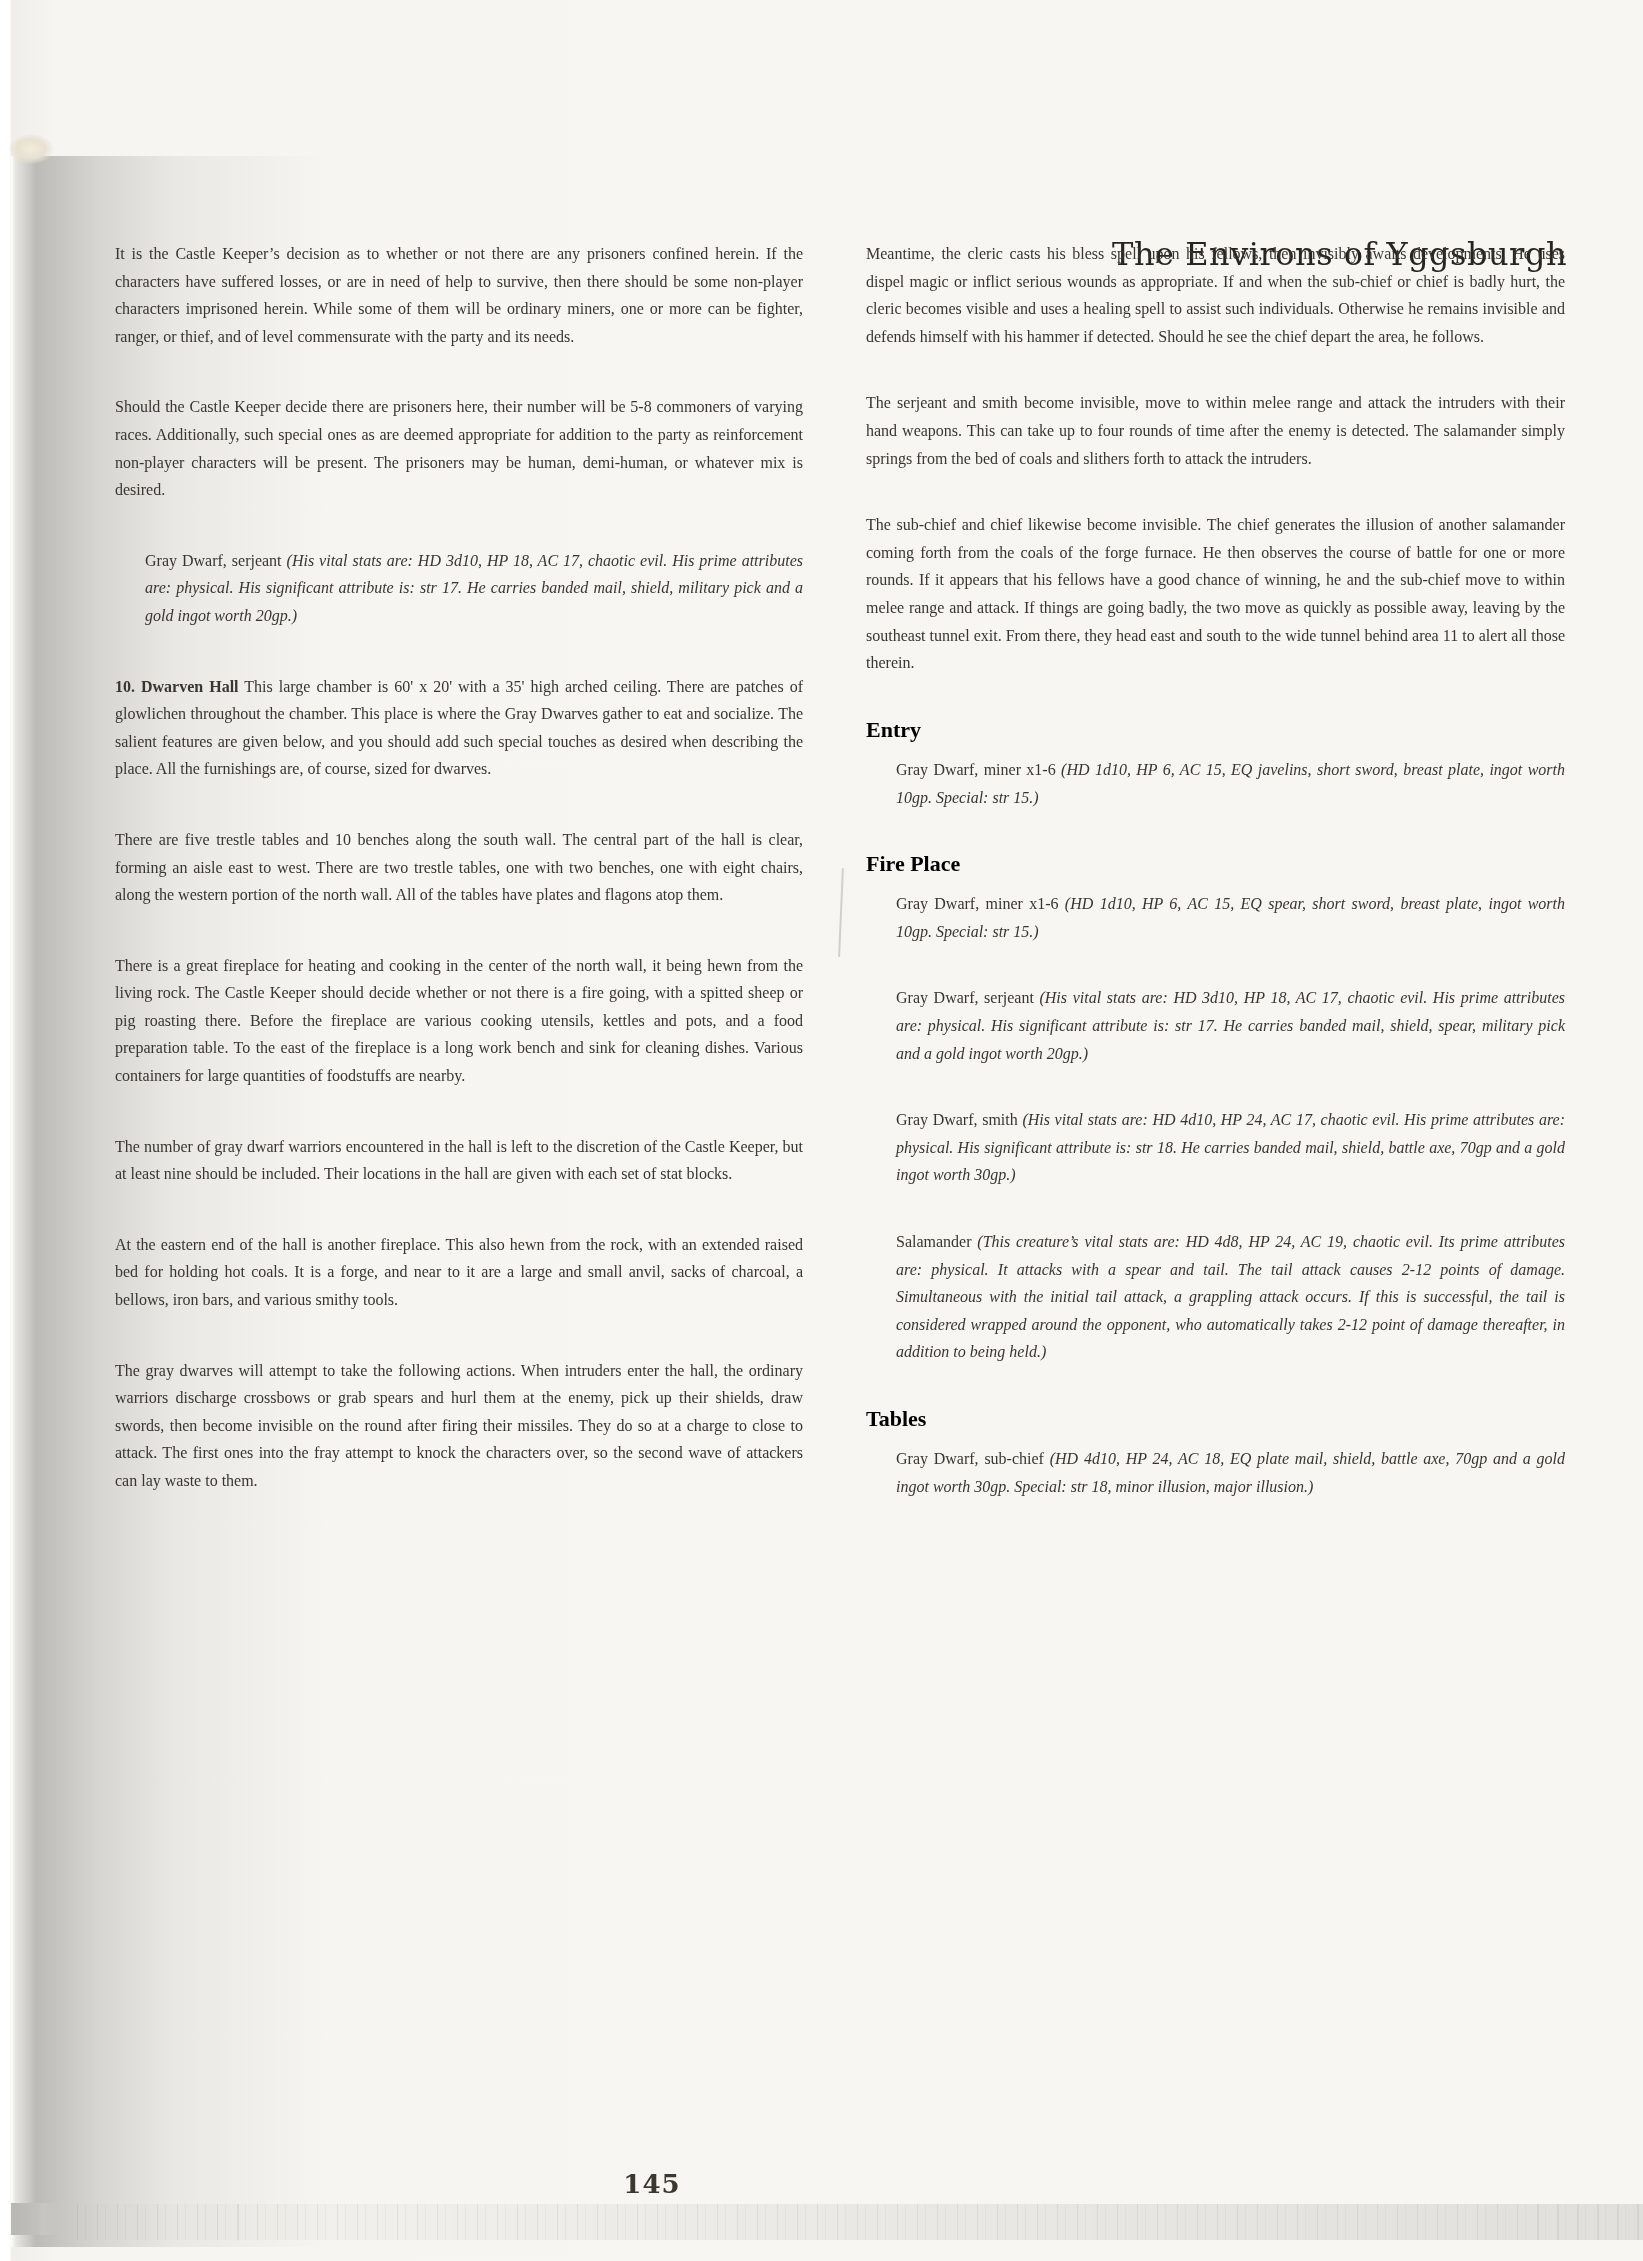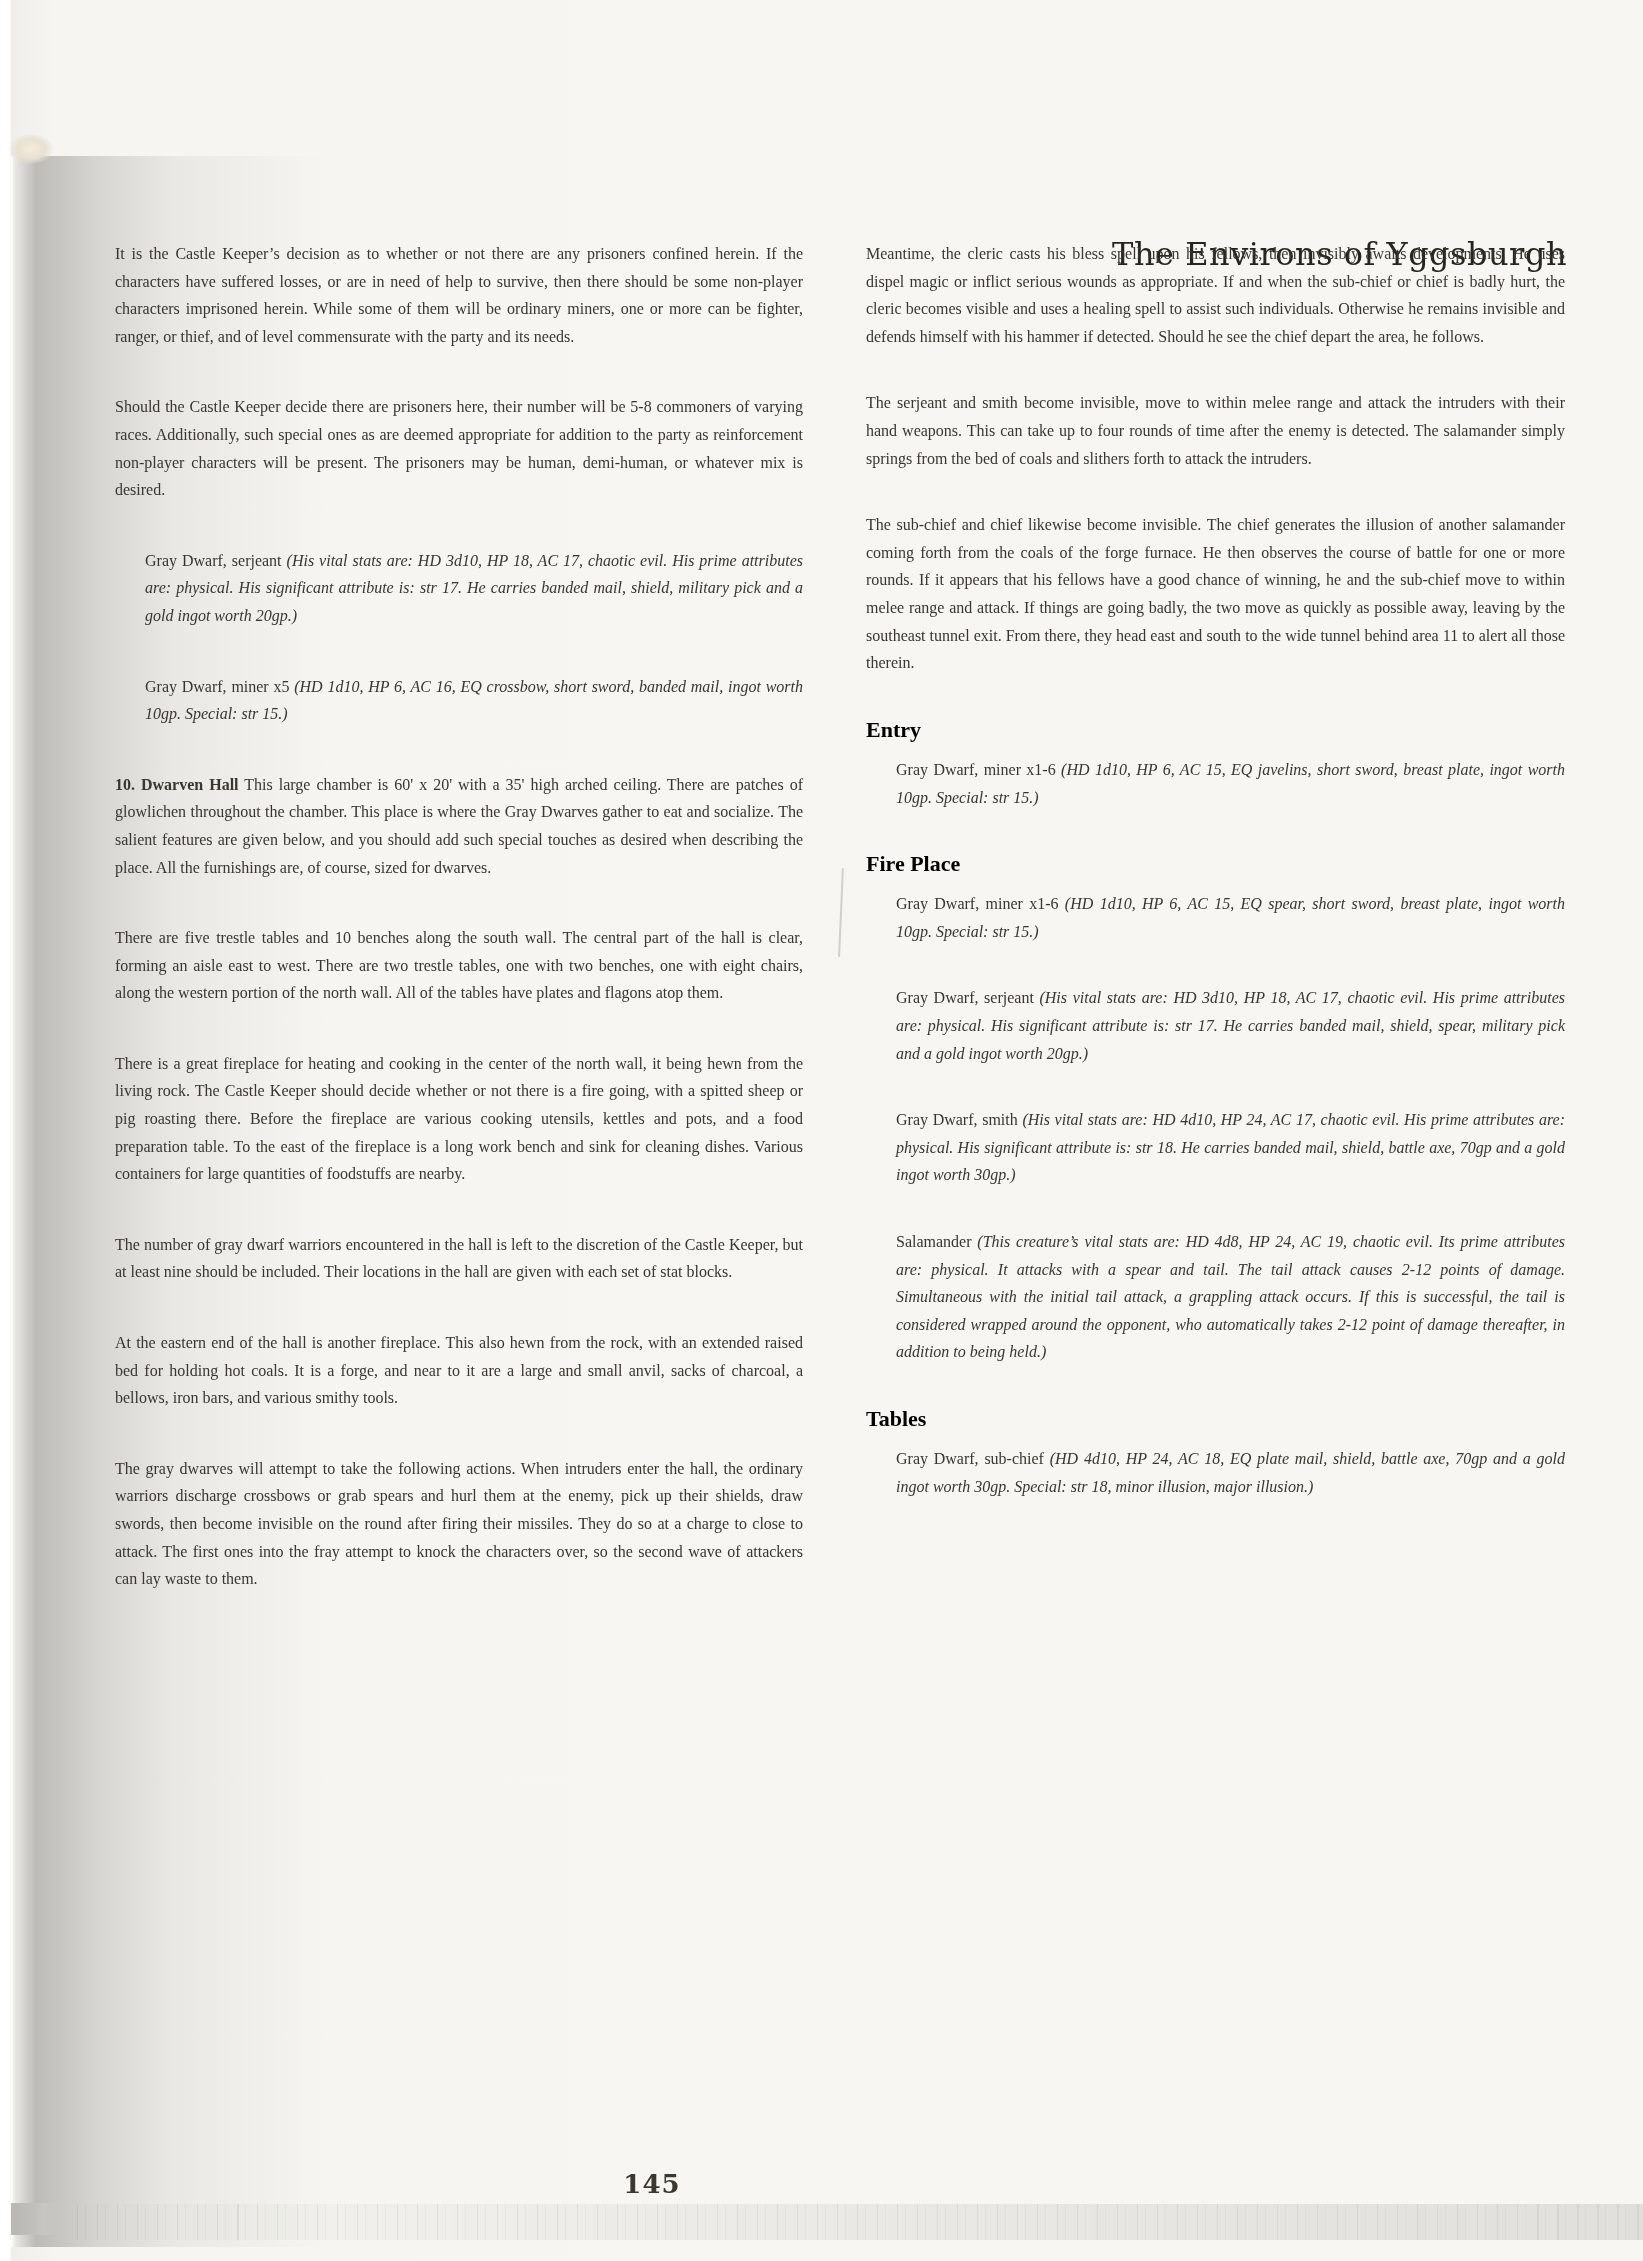--- a/index.html
+++ b/index.html
@@ -82,21 +82,20 @@
 <div class="bottom-streaks"></div>
 <div class="bottom-left-blob"></div>
 <div class="crack-mark"></div>
 
 <div class="header-title">The Environs of Yggsburgh</div>
 
 <div class="col col-left">
   <p>It is the Castle Keeper’s decision as to whether or not there are any prisoners confined herein. If the characters have suffered losses, or are in need of help to survive, then there should be some non-player characters imprisoned herein. While some of them will be ordinary miners, one or more can be fighter, ranger, or thief, and of level commensurate with the party and its needs.</p>
   <p>Should the Castle Keeper decide there are prisoners here, their number will be 5-8 commoners of varying races. Additionally, such special ones as are deemed appropriate for addition to the party as reinforcement non-player characters will be present. The prisoners may be human, demi-human, or whatever mix is desired.</p>
   <p class="stat"><span class="stat-name">Gray Dwarf, serjeant</span> <i class="stat-stats">(His vital stats are: HD 3d10, HP 18, AC 17, chaotic evil. His prime attributes are: physical. His significant attribute is: str 17. He carries banded mail, shield, military pick and a gold ingot worth 20gp.)</i></p>
-  <p class="stat"><span class="stat-name">Gray Dwarf, miner x5</span> <i class="stat-stats">(HD 1d10, HP 6, AC 16, EQ crossbow, short sword, banded mail, ingot worth 10gp. Special: str 15.)</i></p>
   <p><b class="lead-bold">10. Dwarven Hall</b> <span>This large chamber is 60' x 20' with a 35' high arched ceiling. There are patches of glowlichen throughout the chamber. This place is where the Gray Dwarves gather to eat and socialize. The salient features are given below, and you should add such special touches as desired when describing the place. All the furnishings are, of course, sized for dwarves.</span></p>
   <p>There are five trestle tables and 10 benches along the south wall. The central part of the hall is clear, forming an aisle east to west. There are two trestle tables, one with two benches, one with eight chairs, along the western portion of the north wall. All of the tables have plates and flagons atop them.</p>
   <p>There is a great fireplace for heating and cooking in the center of the north wall, it being hewn from the living rock. The Castle Keeper should decide whether or not there is a fire going, with a spitted sheep or pig roasting there. Before the fireplace are various cooking utensils, kettles and pots, and a food preparation table. To the east of the fireplace is a long work bench and sink for cleaning dishes. Various containers for large quantities of foodstuffs are nearby.</p>
   <p>The number of gray dwarf warriors encountered in the hall is left to the discretion of the Castle Keeper, but at least nine should be included. Their locations in the hall are given with each set of stat blocks.</p>
   <p>At the eastern end of the hall is another fireplace. This also hewn from the rock, with an extended raised bed for holding hot coals. It is a forge, and near to it are a large and small anvil, sacks of charcoal, a bellows, iron bars, and various smithy tools.</p>
   <p>The gray dwarves will attempt to take the following actions. When intruders enter the hall, the ordinary warriors discharge crossbows or grab spears and hurl them at the enemy, pick up their shields, draw swords, then become invisible on the round after firing their missiles. They do so at a charge to close to attack. The first ones into the fray attempt to knock the characters over, so the second wave of attackers can lay waste to them.</p>
 </div>
 
 <div class="col col-right">
   <p>Meantime, the cleric casts his bless spell upon his fellows, then invisibly awaits developments. He uses dispel magic or inflict serious wounds as appropriate. If and when the sub-chief or chief is badly hurt, the cleric becomes visible and uses a healing spell to assist such individuals. Otherwise he remains invisible and defends himself with his hammer if detected. Should he see the chief depart the area, he follows.</p>

